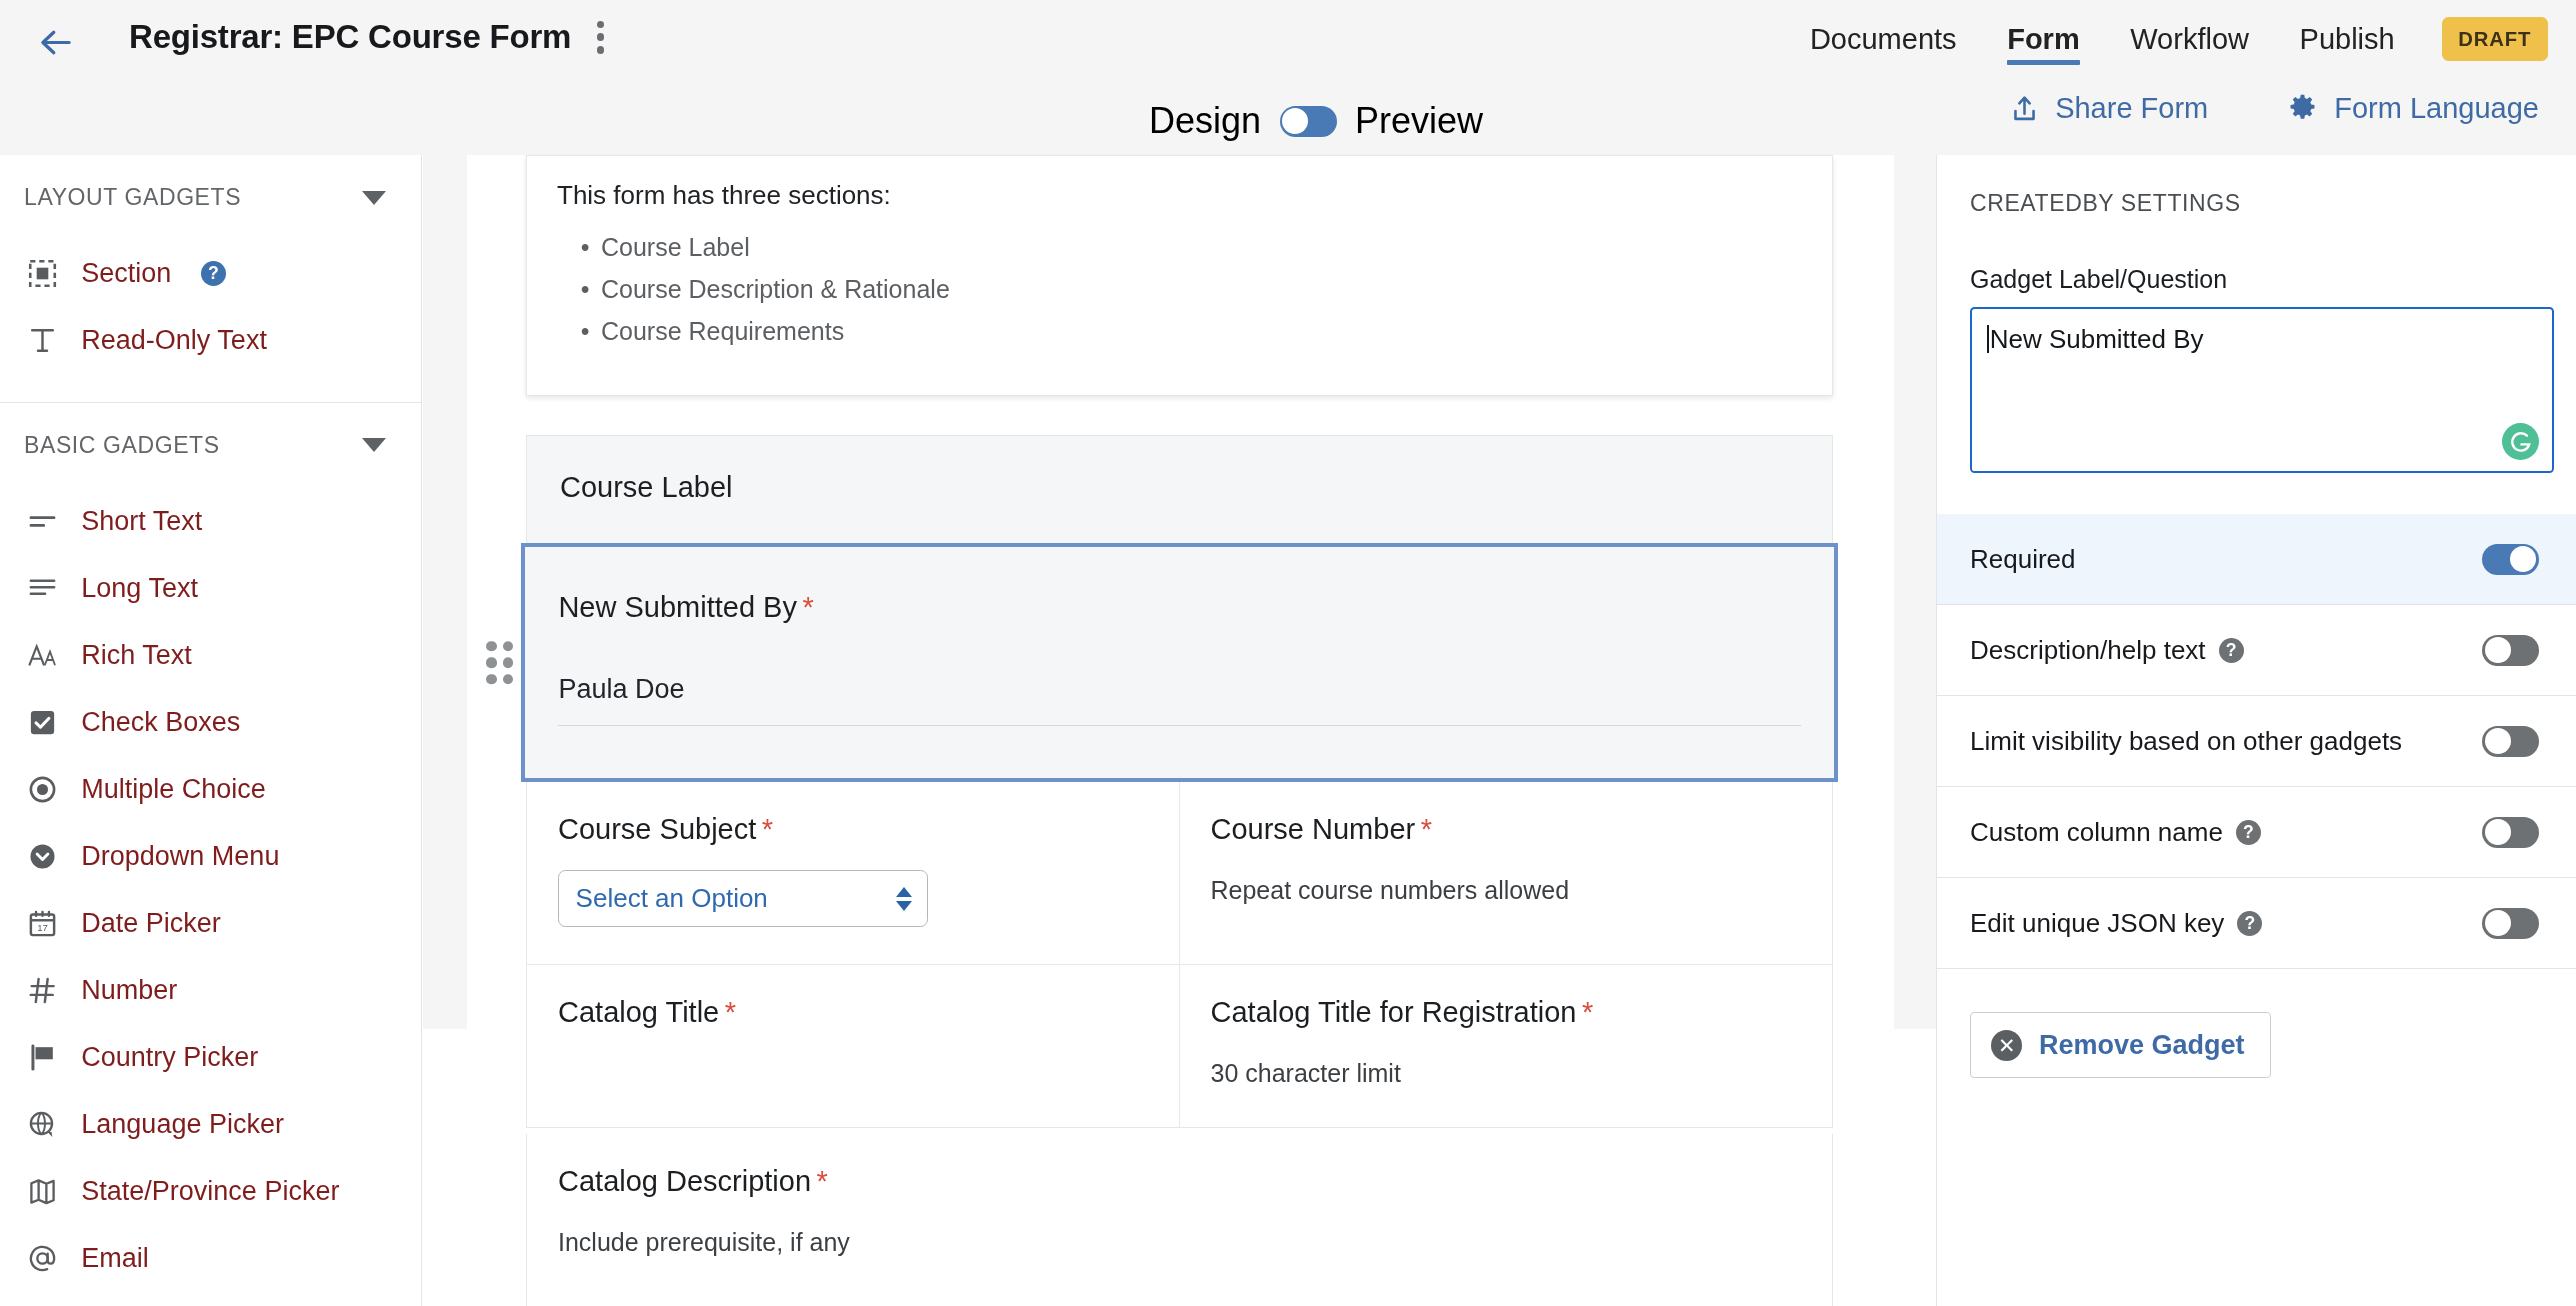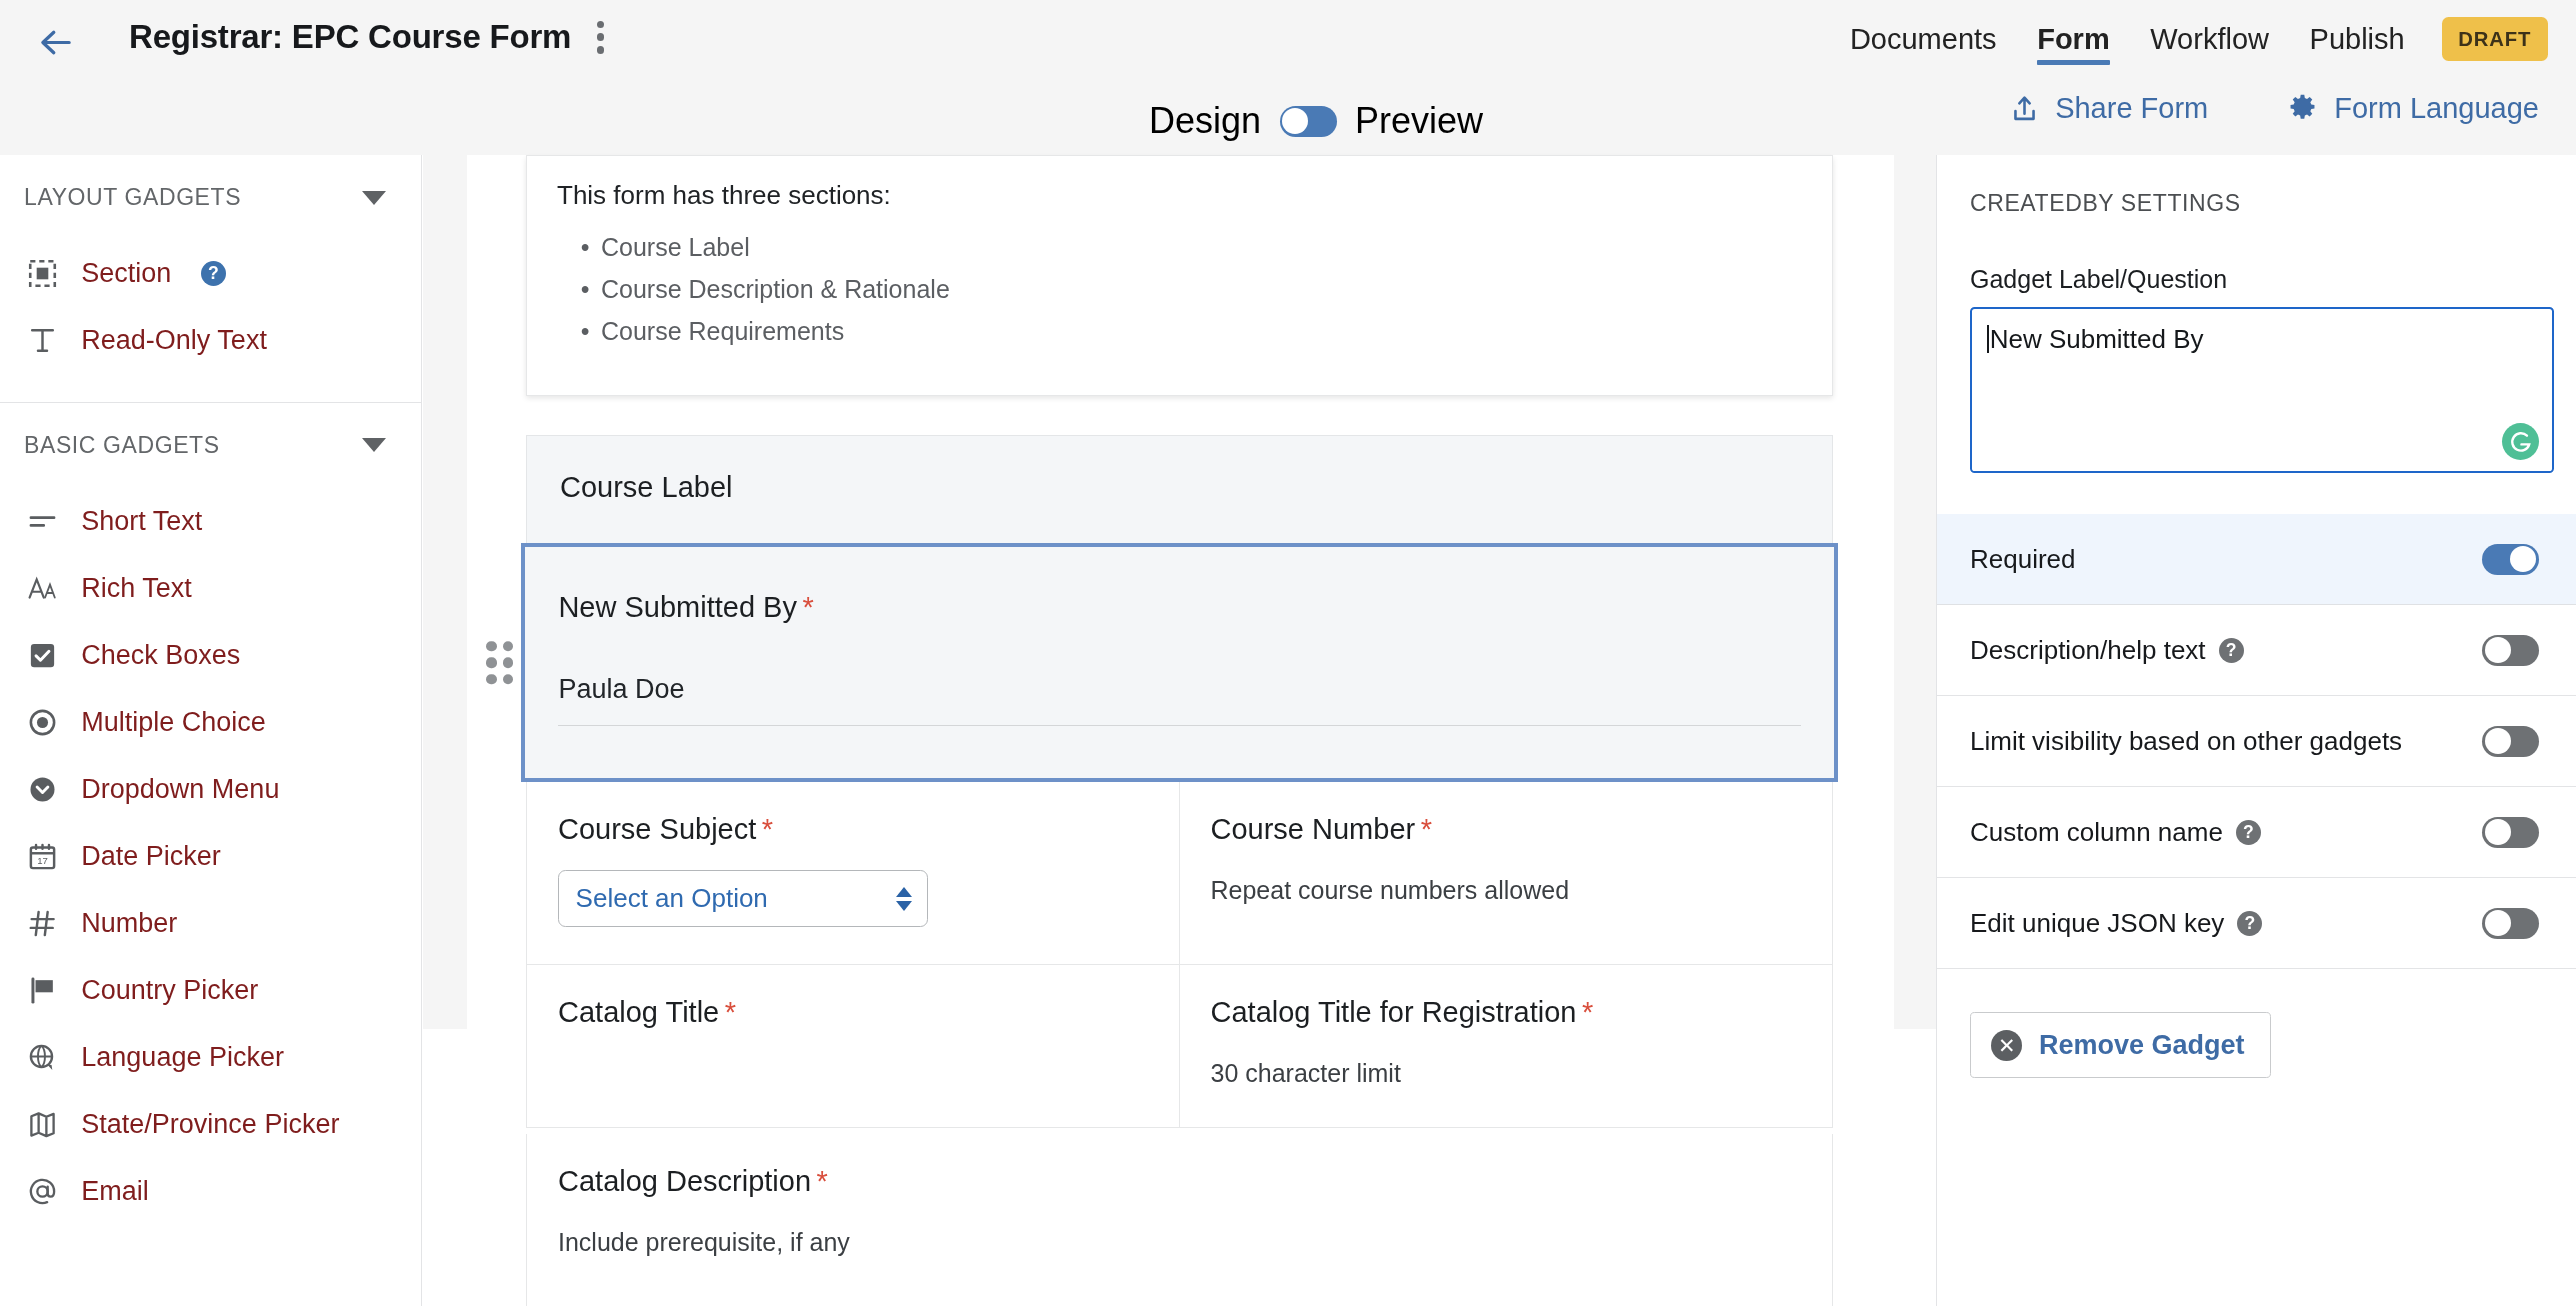--- a/index.html
+++ b/index.html
@@ -26,21 +26,21 @@
   }
   .form-title {
     font-size: 33px; font-weight: bold; color: #17191c;
     letter-spacing: -0.2px; white-space: nowrap;
   }
   .kebab { display: flex; flex-direction: column; gap: 5.5px; cursor: pointer; padding: 5.5px 9.2px; }
   .kebab i { width: 7.4px; height: 7.4px; border-radius: 50%; background: #6a6d71; display: block; }
 
   .navtabs {
     position: absolute; right: 28px; top: 0; height: 78px;
-    display: flex; align-items: center; gap: 0px;
+    display: flex; align-items: center; gap: 10px;
   }
   .navtab {
     font-size: 29px; color: #222; padding: 0 20.3px; position: relative;
     height: 78px; display: flex; align-items: center; cursor: pointer;
     white-space: nowrap;
   }
   .navtab.active { font-weight: bold; }
   .navtab.active::after {
     content: ""; position: absolute; left: 20.3px; right: 20.3px; bottom: 13px;
     height: 5.5px; background: #4a7ab5; border-radius: 0.9px;
@@ -357,20 +357,28 @@
 
   <div class="sb-item">
     <span class="sb-ico">
       <svg width="31" height="31" viewBox="0 0 24 24">
         <path d="M3 9 H21 M3 15 H13" fill="none" stroke="#5a5d60" stroke-width="2" stroke-linecap="round"></path>
       </svg>
     </span>
     <span class="sb-label">Short Text</span>
   </div>
 
+  <div class="sb-item">
+    <span class="sb-ico">
+      <svg width="31" height="31" viewBox="0 0 24 24">
+        <path d="M3 6 H21 M3 11 H21 M3 16 H14" fill="none" stroke="#5a5d60" stroke-width="2" stroke-linecap="round"></path>
+      </svg>
+    </span>
+    <span class="sb-label">Long Text</span>
+  </div>
 
   <div class="sb-item">
     <span class="sb-ico">
       <svg width="31" height="31" viewBox="0 0 24 24">
         <path d="M2 19 L7.5 5 L13 19 M4 14.5 H11" fill="none" stroke="#5a5d60" stroke-width="1.7" stroke-linecap="round"></path>
         <path d="M14 19 L17.8 9 L21.5 19 M15.4 15.5 H20.2" fill="none" stroke="#5a5d60" stroke-width="1.4" stroke-linecap="round"></path>
       </svg>
     </span>
     <span class="sb-label">Rich Text</span>
   </div>

